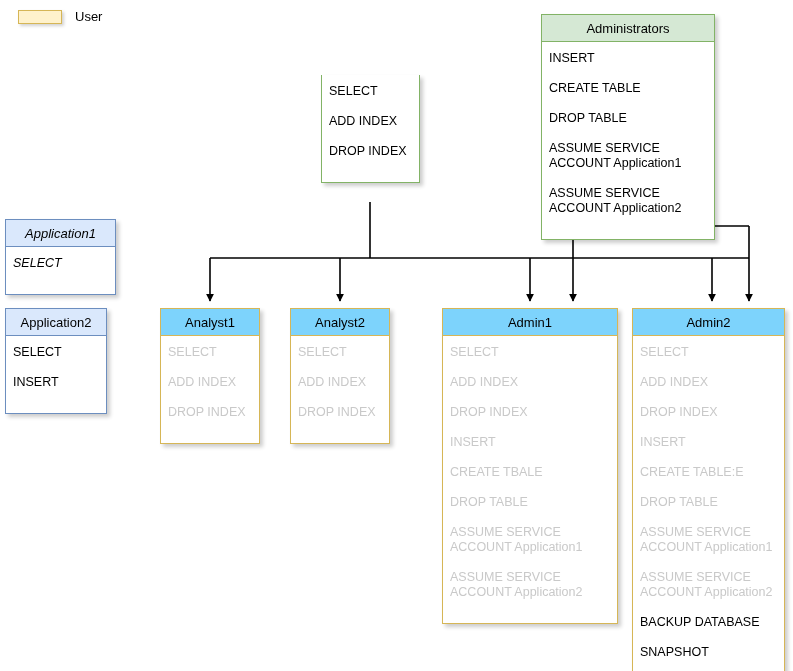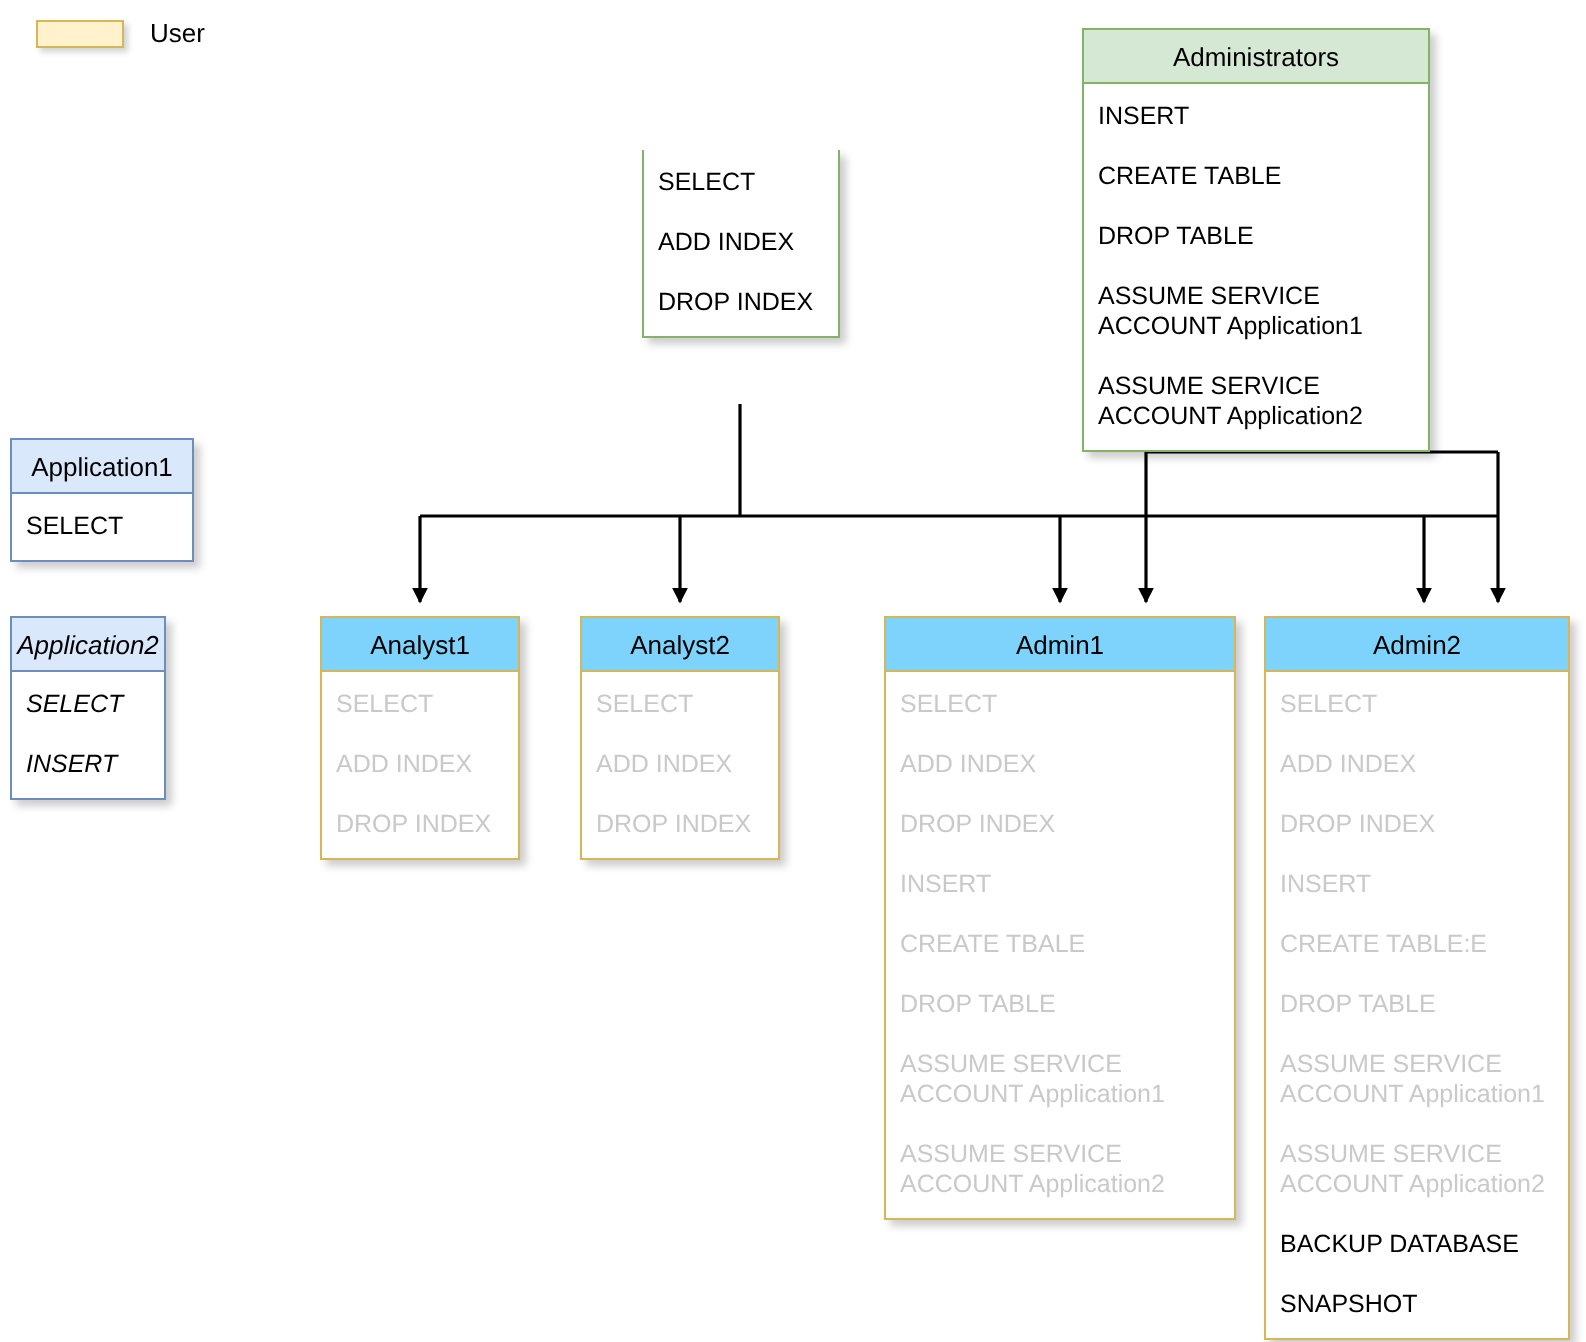--- a/index.html
+++ b/index.html
@@ -60,21 +60,21 @@
     line-height: 27px;
     text-align: center;
     font-size: 13px;
     border-style: solid;
     border-width: 1px;
   }
   .node .body {
     box-sizing: border-box;
     border-style: solid;
     border-width: 0 1px 1px 1px;
-    padding: 9px 8px 9px 7px;
+    padding: 9px 8px 23px 7px;
   }
   .perm {
     font-size: 12.5px;
     line-height: 15px;
     margin-bottom: 15px;
     white-space: pre-line;
     color: #000000;
   }
   .perm:last-child { margin-bottom: 0; }
   .perm.inherited { color: #c9c9c9; }
@@ -143,28 +143,28 @@
 </div>
 
 <div class="node type-group" style="left:321px; top:75px; width:99px;">
   <div class="body">
       <div class="perm">SELECT</div>
       <div class="perm">ADD INDEX</div>
       <div class="perm">DROP INDEX</div>
     </div>
 </div>
 
-<div class="node type-service" style="left:5px; top:219px; width:92px;">
+<div class="node type-service" style="left:5px; top:219px; width:111px;font-style:italic;">
   <div class="title">Application1</div>
   <div class="body">
       <div class="perm">SELECT</div>
     </div>
 </div>
 
-<div class="node type-service" style="left:5px; top:308px; width:78px;font-style:italic;">
+<div class="node type-service" style="left:5px; top:308px; width:102px;">
   <div class="title">Application2</div>
   <div class="body">
       <div class="perm">SELECT</div>
       <div class="perm">INSERT</div>
     </div>
 </div>
 
 <div class="node type-user" style="left:160px; top:308px; width:100px;">
   <div class="title">Analyst1</div>
   <div class="body">

